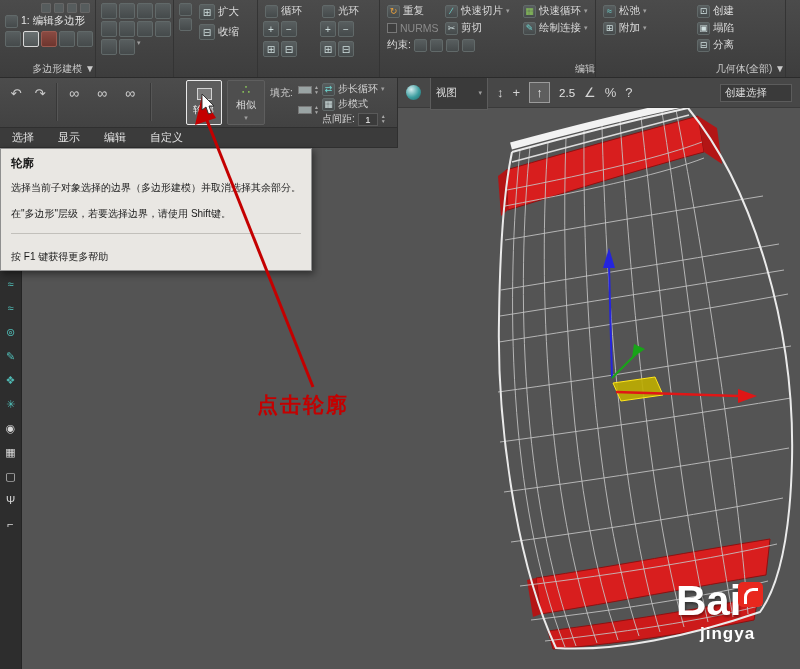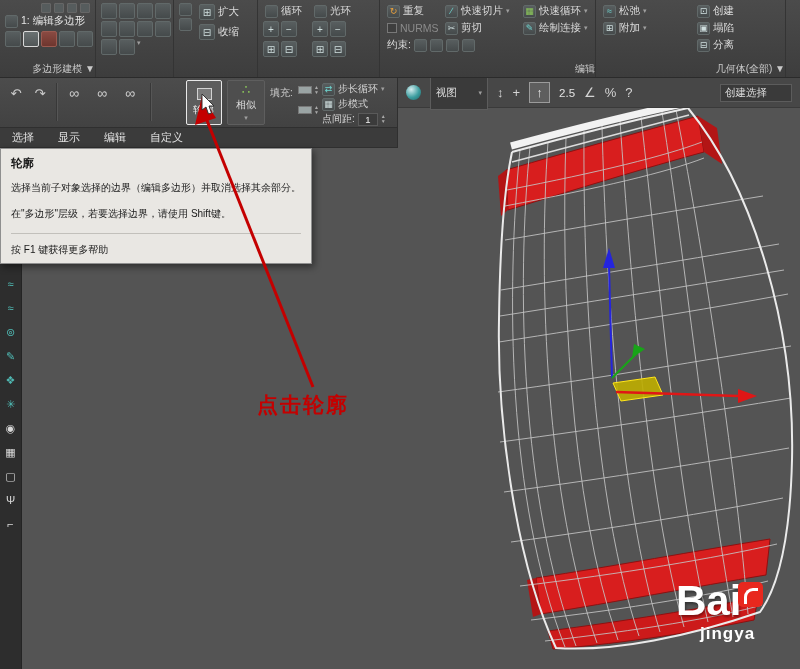--- a/index.html
+++ b/index.html
@@ -6,21 +6,21 @@
   html,body{width:800px;height:669px}
   body{position:relative;overflow:hidden;background:#545454;
        font-family:"Liberation Sans","DejaVu Sans",sans-serif;color:#ddd}
   .abs{position:absolute}
 
   
   #ribbon{left:0;top:0;width:800px;height:78px;z-index:10;display:flex;
           background:linear-gradient(#4b4b4b,#3d3d3d);border-bottom:1px solid #2b2b2b}
   .rpanel{position:relative;height:100%;border-right:1px solid #343434;padding:3px 5px 13px}
   #p1{width:96px}#p2{width:78px}#p3{width:84px;display:flex;gap:5px}
-  #p4{width:122px;display:flex;gap:8px}#p5{width:216px}#p6{width:190px}
+  #p4{width:122px;display:flex;gap:16px}#p5{width:216px}#p6{width:190px}
   .pfooter{position:absolute;left:6px;right:0;bottom:1px;text-align:right;
            font-size:10px;color:#c9c9c9;white-space:nowrap}
   .sq{width:16px;height:16px;flex:none;background:linear-gradient(#585e5f,#454a4b);
       border:1px solid #616969;border-radius:2px;display:inline-flex;align-items:center;
       justify-content:center;font-size:10px;color:#cfdede}
   .sq.s{width:13px;height:13px;font-size:9px}
   .sq.t{color:#6fd8d2}.sq.o{color:#e8a03c}.sq.g{color:#8cc85a}
   .sq.r{background:linear-gradient(#8a4a42,#6e352e);border-color:#9a5a50}
   .sq.sel{border-color:#d8d8d8;background:linear-gradient(#6a7172,#515657)}
   .tiny{width:10px;height:10px;background:#565c5d;border:1px solid #666;border-radius:1px;display:inline-block}
@@ -62,21 +62,21 @@
            border-bottom:1px solid #2f2f2f;border-right:1px solid #2f2f2f;
            display:flex;align-items:flex-start}
   .tab{font-size:11px;color:#e2e2e2;padding:2px 12px;cursor:default}
 
   
   #tooltip{left:0;top:148px;width:312px;z-index:30;background:#e9e7e3;
            border:1px solid #8f8f8f;box-shadow:2px 3px 7px rgba(0,0,0,.45);
            padding:7px 10px 6px;color:#1a1a1a}
   #tooltip .tt-title{font-size:11.5px;font-weight:bold;margin-bottom:10px}
   #tooltip .tt-body{font-size:10px;margin-bottom:12px;white-space:nowrap;overflow:hidden}
-  #tooltip .tt-footer{font-size:10px;border-top:1px solid #c2c0bb;padding-top:9px}
+  #tooltip .tt-footer{font-size:10px;border-top:1px solid #c2c0bb;padding-top:16px}
 
   
   #leftstrip{left:0;top:148px;width:22px;height:521px;z-index:5;background:#2d2d2d;
              border-right:1px solid #242424;display:flex;flex-direction:column;
              align-items:center;padding-top:104px;gap:8px}
   .strip-ic{width:16px;height:16px;display:flex;align-items:center;justify-content:center;
             font-size:11px;color:#4fb8b2}
   .strip-ic.w{color:#d8d8d8}
 
   
@@ -420,21 +420,21 @@
 
 <div class="abs" id="tabsrow">
   <span class="tab">选择</span>
   <span class="tab">显示</span>
   <span class="tab">编辑</span>
   <span class="tab">自定义</span>
 </div>
 
 <div class="abs" id="tooltip">
   <div class="tt-title">轮廓</div>
-  <div class="tt-body">选择当前子对象选择的边界（编辑多边形）并取消选择其余部分。</div>
+  <div class="tt-body">选择当前子对象选择的边界（多边形建模）并取消选择其余部分。</div>
   <div class="tt-body">在"多边形"层级，若要选择边界，请使用 Shift键。</div>
   <div class="tt-footer">按 F1 键获得更多帮助</div>
 </div>
 
 <svg class="abs" id="anno-svg" width="800" height="669" viewBox="0 0 800 669">
   <line x1="206" y1="118" x2="313" y2="387" stroke="#c40000" stroke-width="3"></line>
   <polygon points="195,125 216,118 202,96" fill="#c40000"></polygon>
 </svg>
 <div class="abs" id="anno-label">点击轮廓</div>
 

